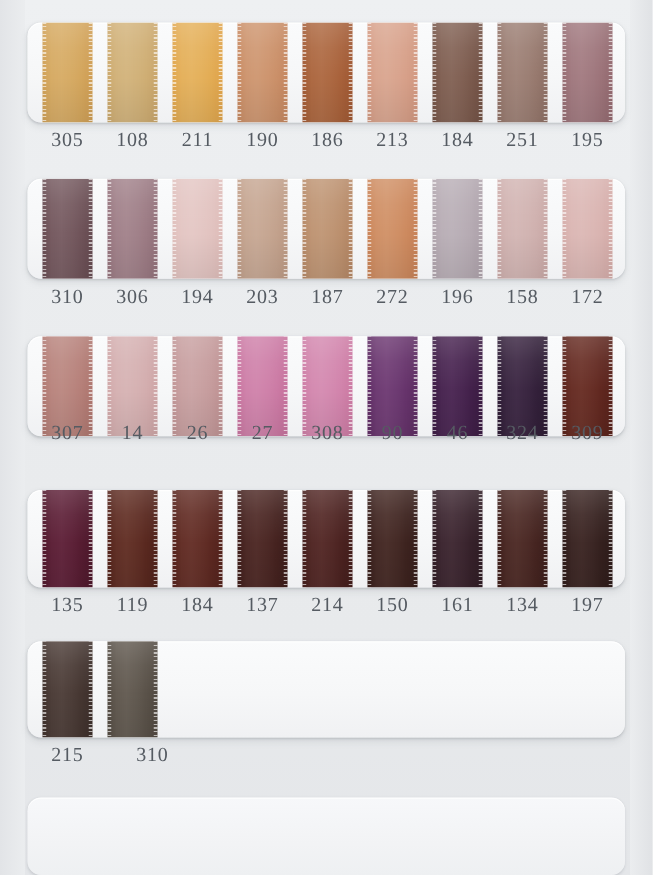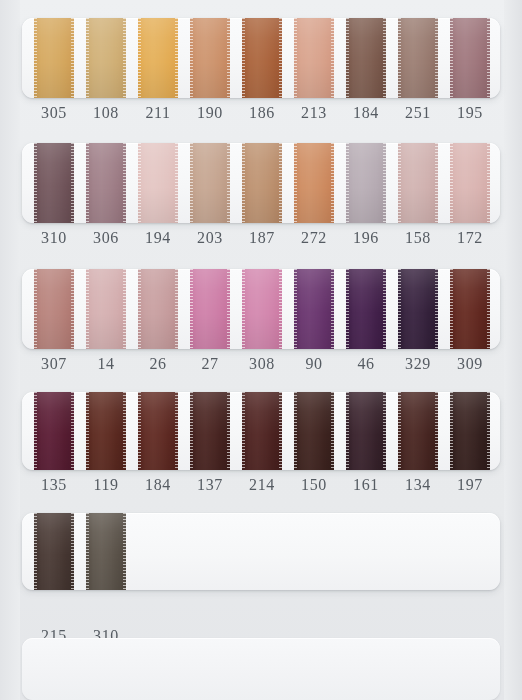--- a/index.html
+++ b/index.html
@@ -347,29 +347,29 @@
           </div>
           <div class="ribbon" title="309">
             <div class="face" style="background: rgb(96, 39, 31);"></div>
             <div class="sheen"></div>
             <div class="sheen2"></div>
             <div class="edge l"></div>
             <div class="edge r"></div>
           </div>
         </div>
       </div>
-      <div class="labels" style="top: 355px; position: absolute;">
+      <div class="labels" style="top: 338px; position: absolute;">
         <div class="label">307</div>
         <div class="label">14</div>
         <div class="label">26</div>
         <div class="label">27</div>
         <div class="label">308</div>
         <div class="label">90</div>
         <div class="label">46</div>
-        <div class="label">329</div>
+        <div class="label">324</div>
         <div class="label">309</div>
       </div>
     </div>
     <div class="row">
       <div class="card" style="top: 392px; height: 78px;">
         <div class="swatches">
           <div class="ribbon" title="135">
             <div class="face" style="background: rgb(86, 28, 49);"></div>
             <div class="sheen"></div>
             <div class="sheen2"></div>
@@ -458,21 +458,21 @@
           </div>
           <div class="ribbon" title="310">
             <div class="face" style="background: rgb(90, 82, 73);"></div>
             <div class="sheen"></div>
             <div class="sheen2"></div>
             <div class="edge l"></div>
             <div class="edge r"></div>
           </div>
         </div>
       </div>
-      <div class="labels" style="top: 627px; position: absolute;">
+      <div class="labels" style="top: 596px; position: absolute; gap: 16px;">
         <div class="label">215</div>
         <div class="label">310</div>
       </div>
     </div>
     <div class="row">
       <div class="card empty" style="top: 638px; height: 62px;">
         <div class="swatches"></div>
       </div>
     </div>
   </div>

